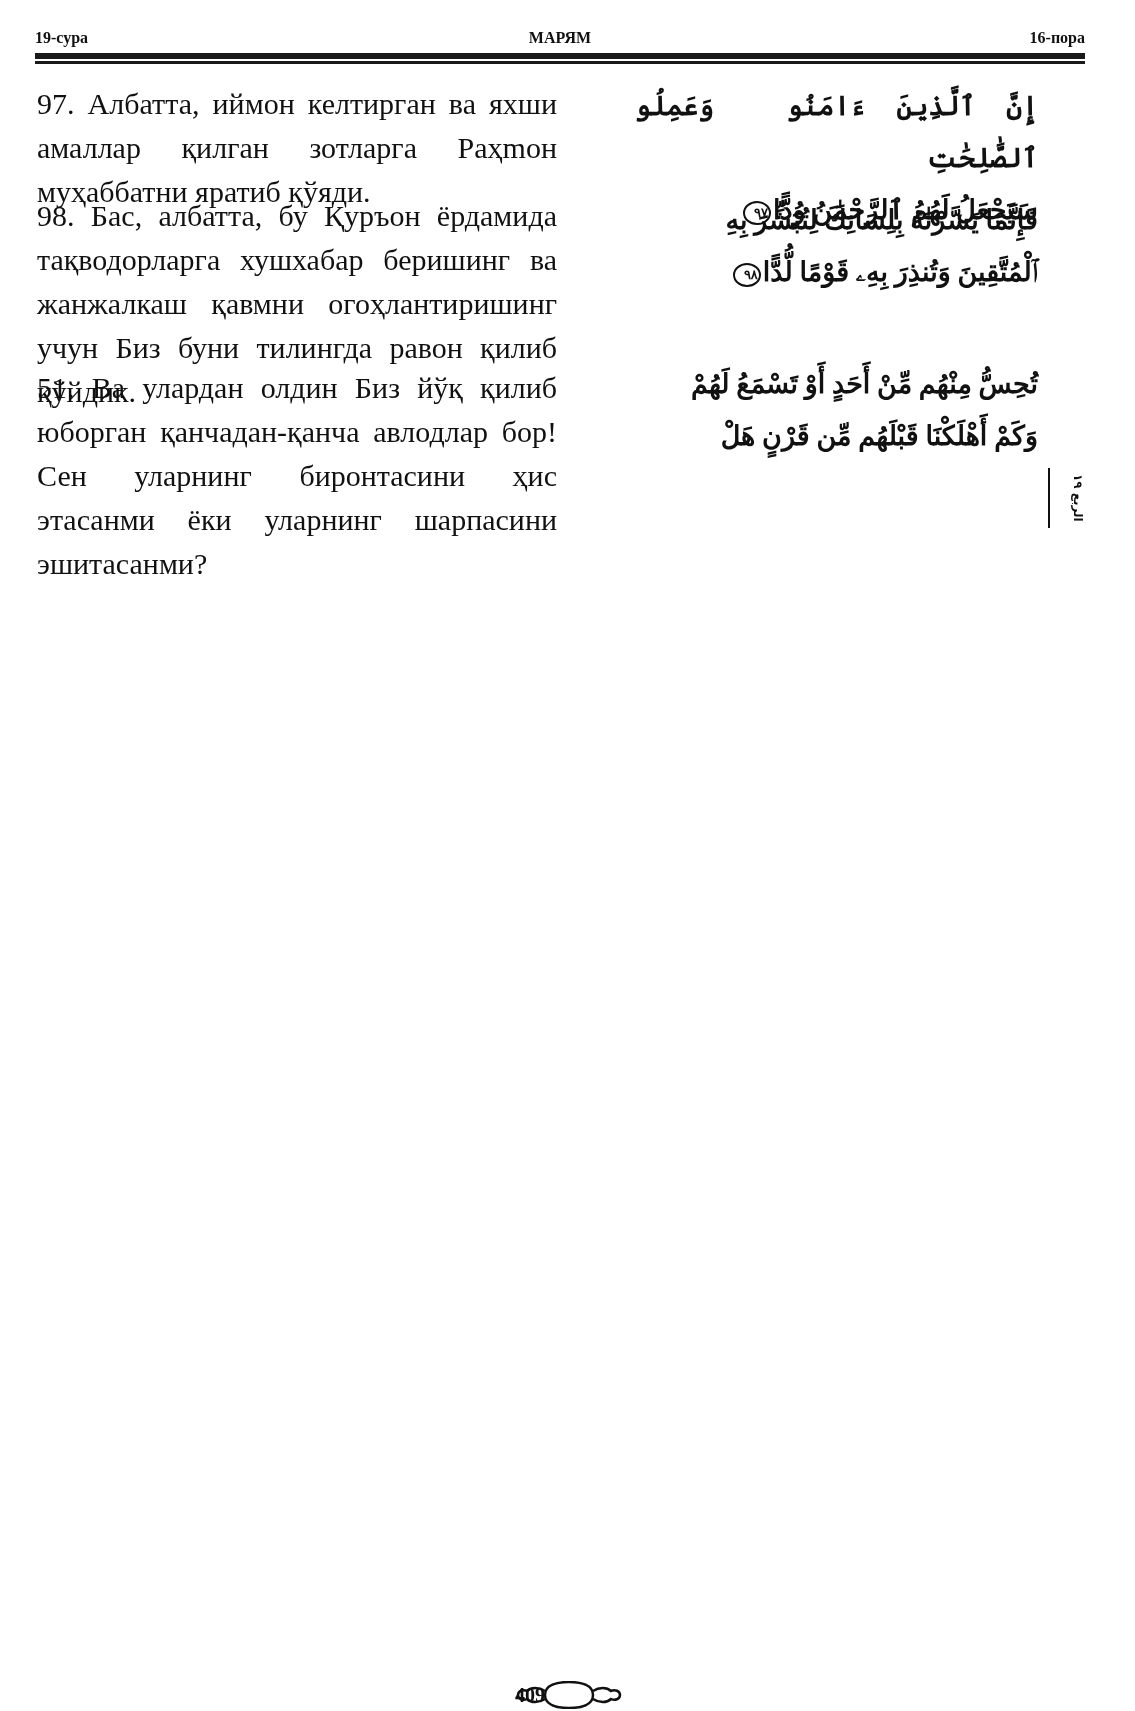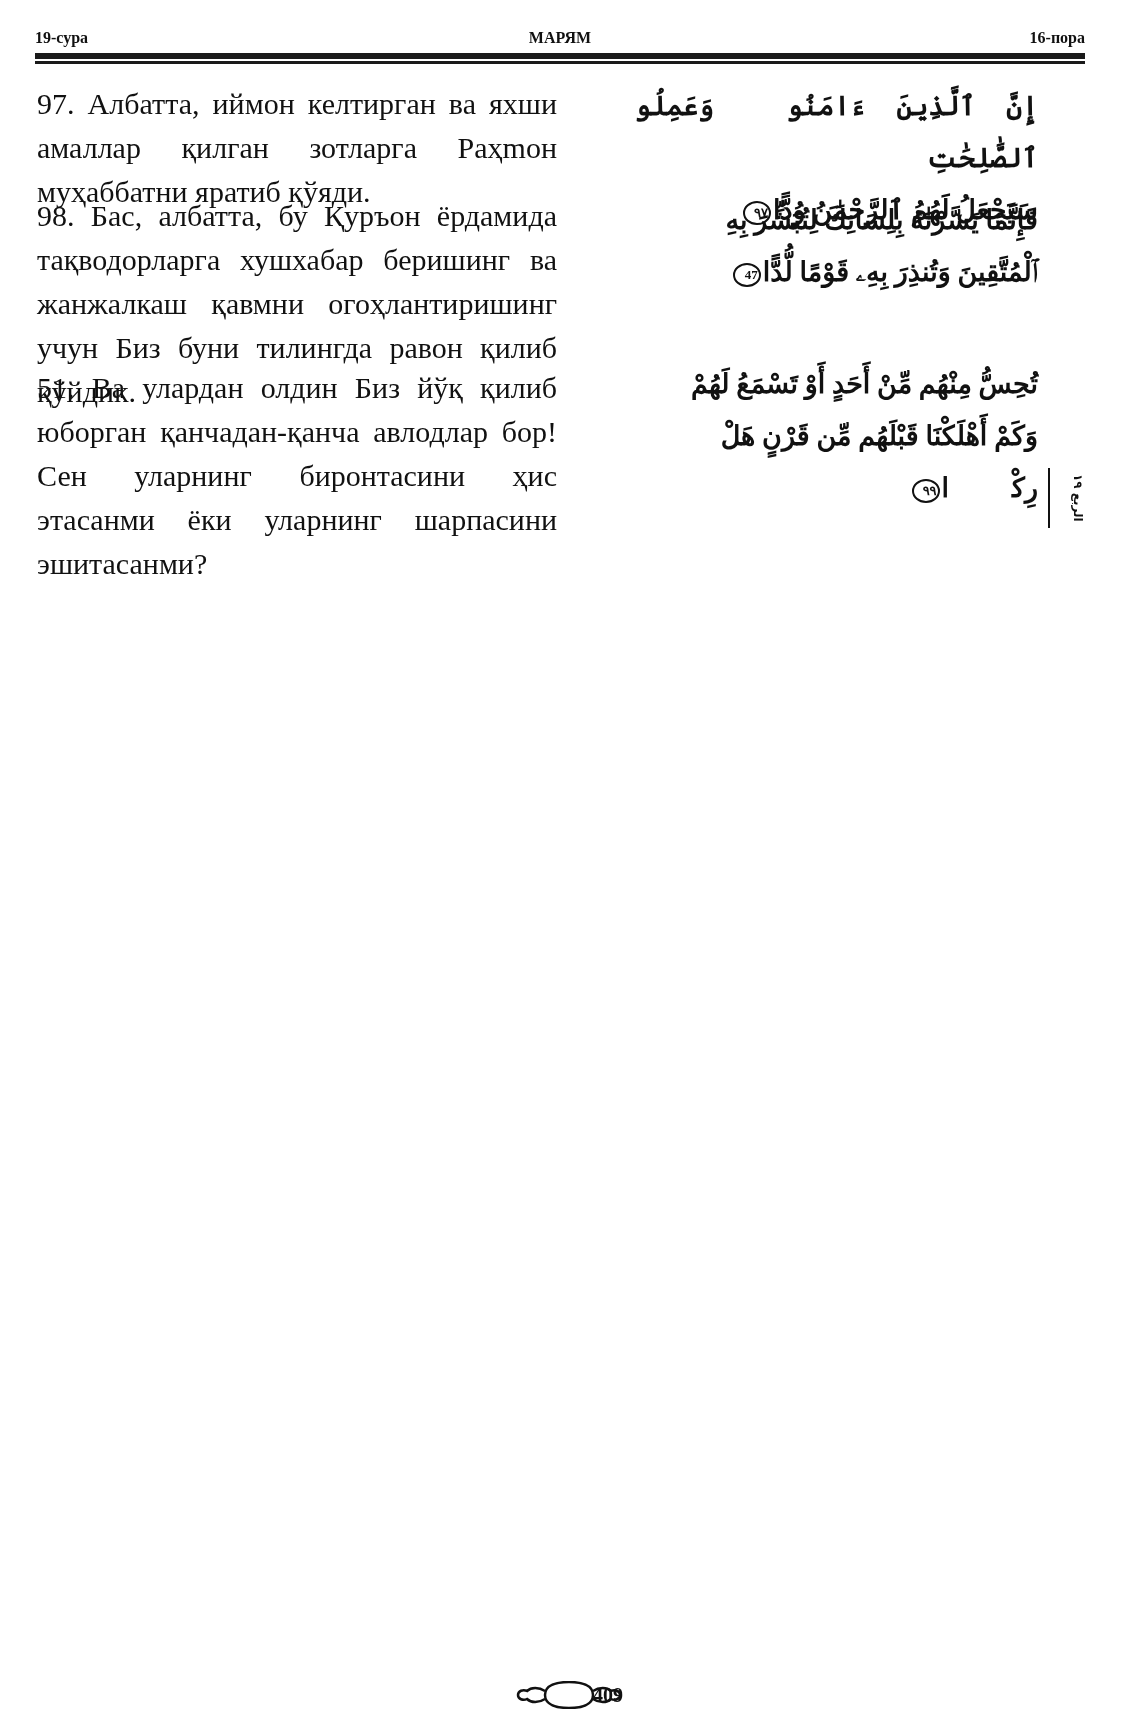--- a/index.html
+++ b/index.html
@@ -113,21 +113,21 @@
     .page-number-wrap svg {
       position: absolute;
       left: 0;
       top: 0;
     }
     .page-number {
       position: absolute;
       left: 0;
       right: 0;
       top: 0;
-      text-align: right;
+      text-align: left;
       font-size: 20px;
       line-height: 28px;
       font-weight: bold;
       font-family: "Liberation Serif", serif;
     }
   </style>
 </head>
 <body>
 
 <div class="header">
@@ -142,27 +142,26 @@
 <div class="verse-text v98">98. Бас, албатта, бу Қуръон ёрдамида тақводорларга хушхабар беришинг ва жанжалкаш қавмни огоҳланти­ришинг учун Биз буни тилингда равон қилиб қўйдик.</div>
 <div class="verse-text v99">51. Ва улардан олдин Биз йўқ қилиб юборган қанчадан-қанча авлодлар бор! Сен уларнинг биронтасини ҳис этасанми ёки уларнинг шарпасини эшитасанми?</div>
 
 <div class="arabic a97">
   <div>إِنَّ ٱلَّذِينَ ءَامَنُوا۟ وَعَمِلُوا۟ ٱلصَّٰلِحَٰتِ</div>
   <div><span>سَيَجْعَلُ لَهُمُ ٱلرَّحْمَٰنُ وُدًّا</span><span class="ayah-marker">٩٧</span></div>
 </div>
 
 <div class="arabic a98">
   <div>فَإِنَّمَا يَسَّرْنَٰهُ بِلِسَانِكَ لِتُبَشِّرَ بِهِ</div>
-  <div><span>ٱلْمُتَّقِينَ وَتُنذِرَ بِهِۦ قَوْمًا لُّدًّا</span><span class="ayah-marker">47</span></div>
+  <div><span>ٱلْمُتَّقِينَ وَتُنذِرَ بِهِۦ قَوْمًا لُّدًّا</span><span class="ayah-marker">٩٨</span></div>
 </div>
 
 <div class="arabic a99">
   <div>تُحِسُّ مِنْهُم مِّنْ أَحَدٍ أَوْ تَسْمَعُ لَهُمْ</div>
   <div>وَكَمْ أَهْلَكْنَا قَبْلَهُم مِّن قَرْنٍ هَلْ</div>
-  <div><span>رِكْزًۢا</span><span class="ayah-marker">٩٩</span></div>
 </div>
 
 <div class="margin-mark">الربع ١٩</div>
 
 <div class="page-number-wrap">
   <svg width="108" height="28" viewBox="0 0 108 28">
     <path d="M30 14 C30 4, 42 1, 54 1 C66 1, 78 4, 78 14 C78 24, 66 27, 54 27 C42 27, 30 24, 30 14 Z" fill="none" stroke="#111" stroke-width="2.5"></path>
     <path d="M30 10 C24 6, 16 6, 12 10 C8 8, 3 10, 3 14 C3 18, 8 20, 12 18 C16 22, 24 22, 30 18" fill="none" stroke="#111" stroke-width="2.5"></path>
     <path d="M78 10 C84 6, 92 6, 96 10 C100 8, 105 10, 105 14 C105 18, 100 20, 96 18 C92 22, 84 22, 78 18" fill="none" stroke="#111" stroke-width="2.5"></path>
   </svg>

